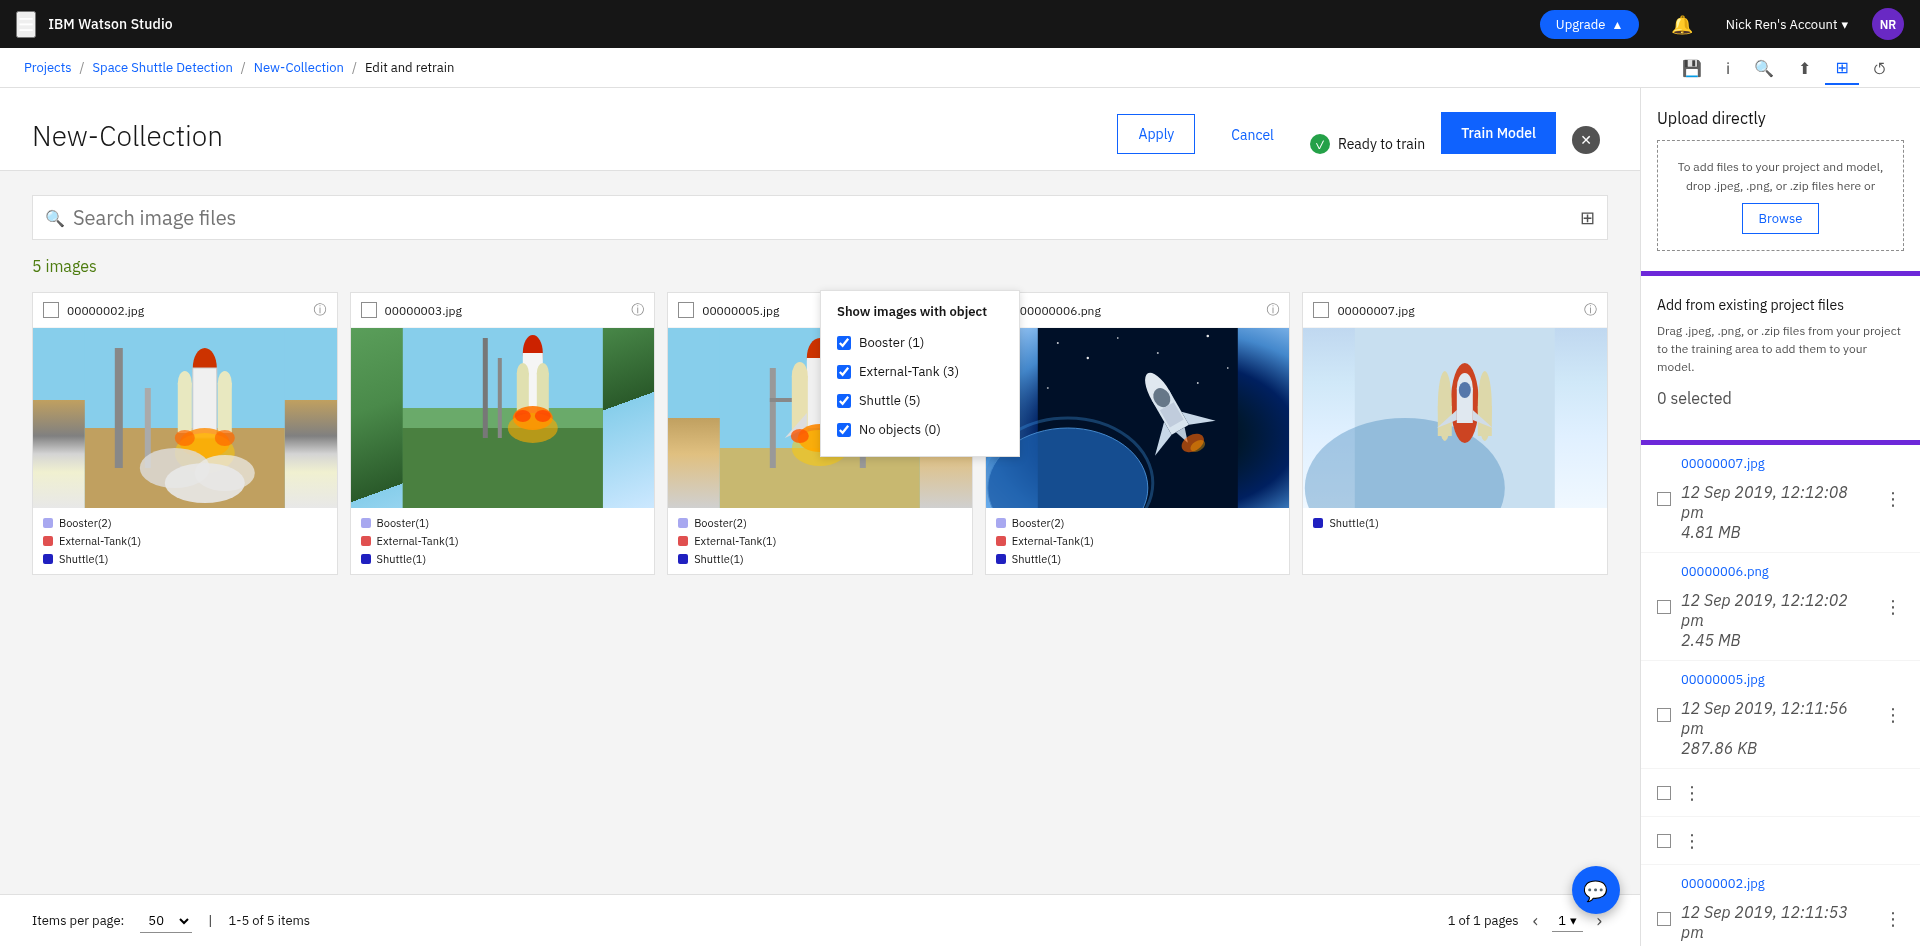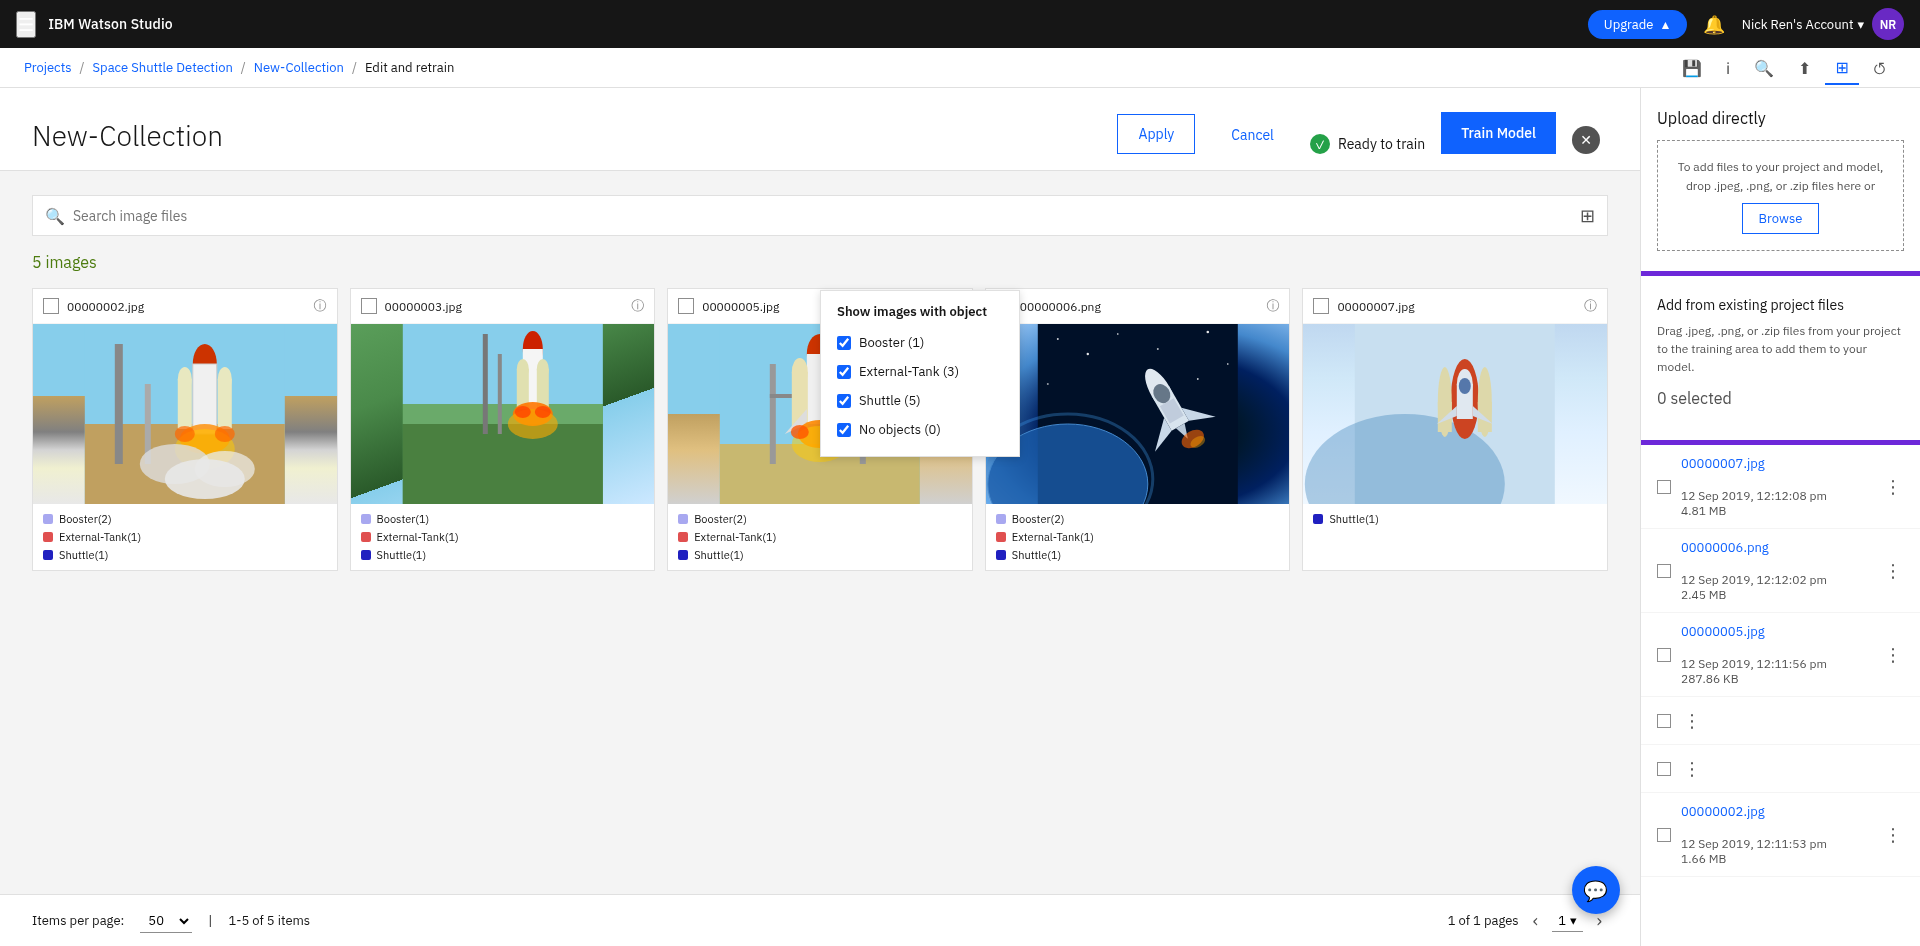--- a/index.html
+++ b/index.html
@@ -12,21 +12,21 @@
       display: flex;
       align-items: center;
       padding: 0 16px;
       color: #fff;
       position: relative;
       z-index: 100;
     }
     .top-nav-left { display: flex; align-items: center; gap: 12px; flex: 1; }
     .hamburger-icon { color: #fff; font-size: 18px; cursor: pointer; }
     .brand-name { color: #fff; font-size: 14px; font-weight: 500; letter-spacing: 0.1px; }
-    .top-nav-right { display: flex; align-items: center; gap: 8px; }
+    .top-nav-right { display: flex; align-items: center; gap: 24px; }
     .upgrade-btn {
       background: #0f62fe;
       color: #fff;
       border: none;
       padding: 6px 16px;
       border-radius: 20px;
       font-size: 13px;
       cursor: pointer;
       display: flex;
       align-items: center;
@@ -174,21 +174,21 @@
       align-items: center;
       padding: 8px 12px;
       margin-bottom: 16px;
       gap: 8px;
     }
     .search-icon { color: #8d8d8d; font-size: 16px; }
     .search-input {
       border: none;
       outline: none;
       flex: 1;
-      font-size: 14px;
+      font-size: 20px;
       color: #161616;
       background: transparent;
     }
     .grid-toggle-btn { background: transparent; border: none; cursor: pointer; color: #525252; font-size: 18px; }
 
     .images-count { font-size: 16px; color: #4d7c0f; margin-bottom: 16px; }
 
     
     .image-grid { display: grid; grid-template-columns: repeat(5, 1fr); gap: 12px; }
 
@@ -346,21 +346,21 @@
       width: 14px; height: 14px;
       border: 1px solid #8d8d8d;
       background: #fff;
       cursor: pointer;
       appearance: none;
       -webkit-appearance: none;
       flex-shrink: 0;
     }
     .file-info { flex: 1; min-width: 0; }
     .file-name { font-size: 13px; color: #0f62fe; cursor: pointer; }
-    .file-meta { font-size: 12px; color: #525252; margin-top: 16px; }
+    .file-meta { font-size: 16px; color: #525252; margin-top: 10px; font-style: italic; }
     .file-menu-btn {
       background: transparent;
       border: none;
       cursor: pointer;
       color: #525252;
       font-size: 18px;
       padding: 2px;
       flex-shrink: 0;
     }
 

